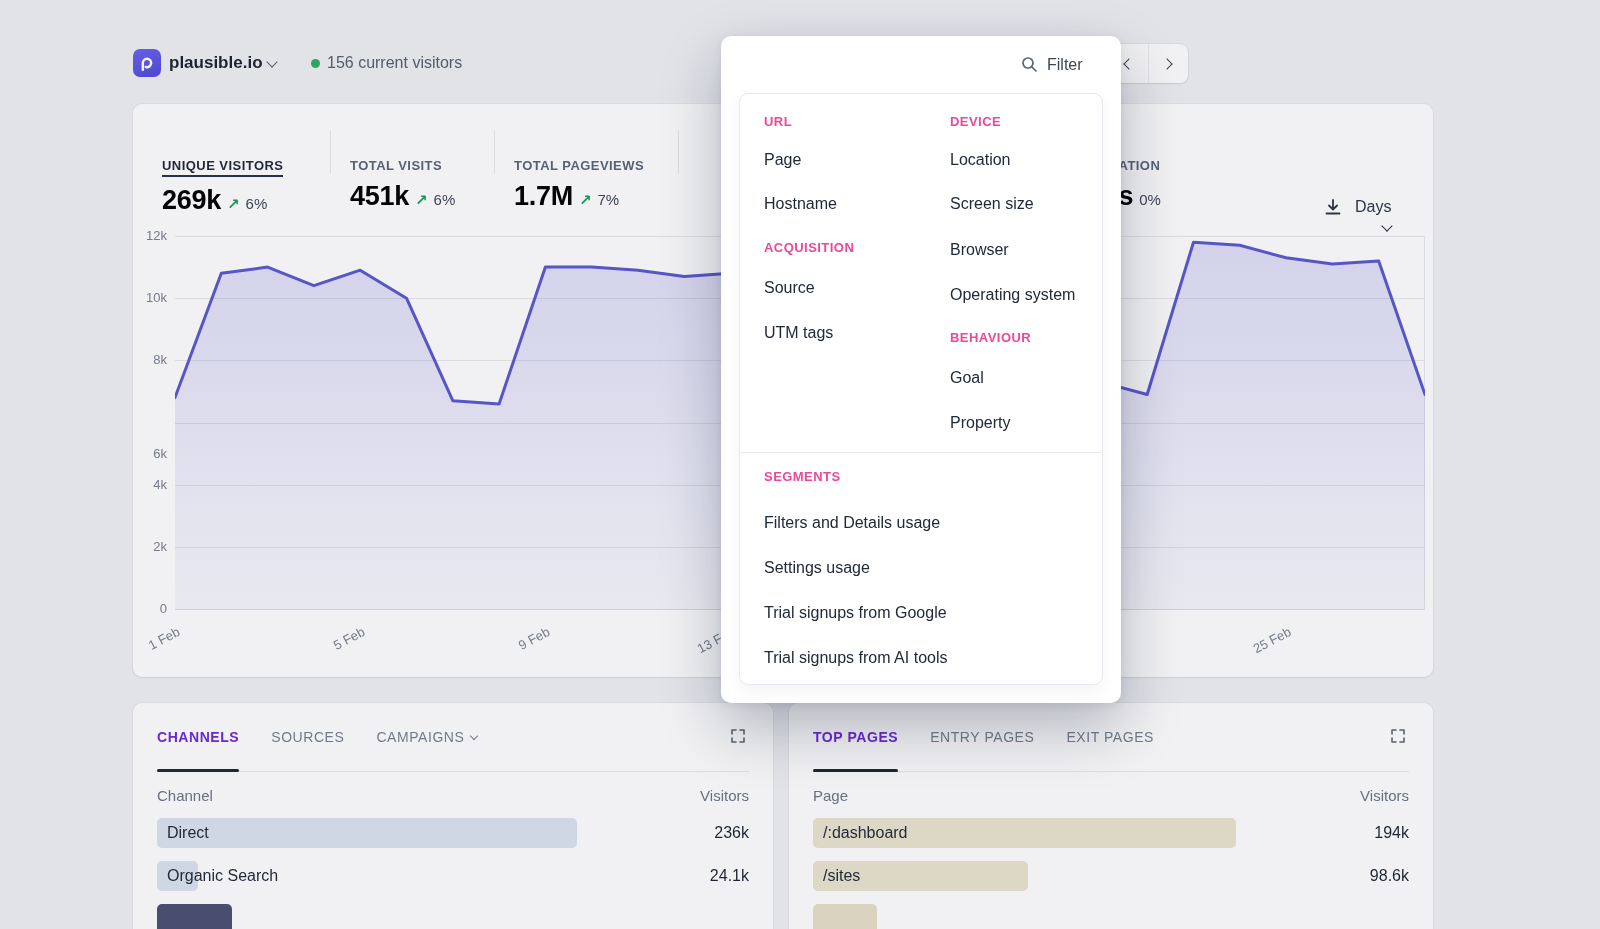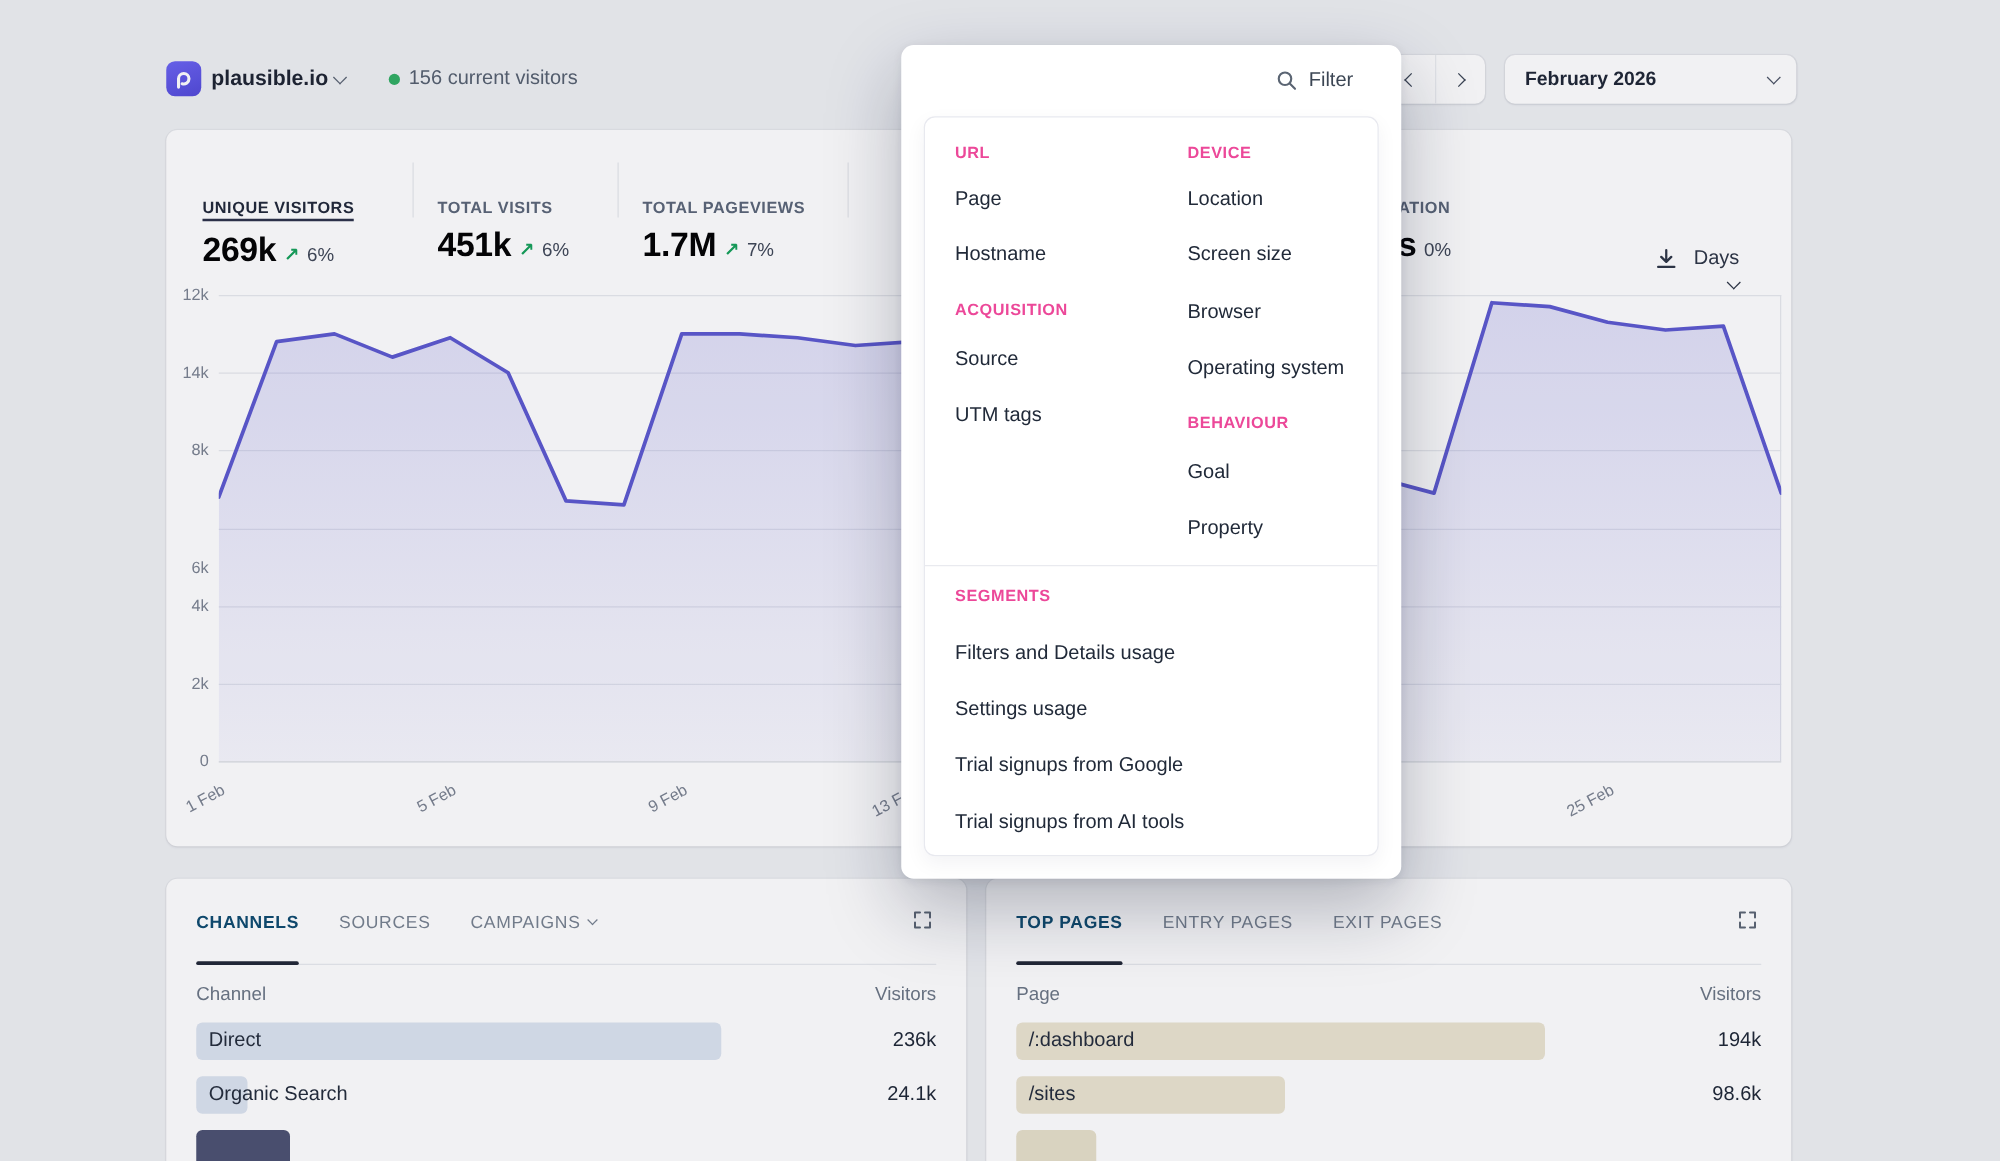--- a/index.html
+++ b/index.html
@@ -69,21 +69,21 @@
   .xtick{position:absolute;top:388px;width:0;height:0;}
   .xtick span{position:absolute;right:0;top:0;display:block;white-space:nowrap;font-size:13px;color:#7a8290;transform:rotate(-28deg);transform-origin:100% 0;}
   
   #channels-card{left:133px;top:703px;width:640px;height:300px;}
   #pages-card{left:789px;top:703px;width:644px;height:300px;}
   .panel-tabs{
     position:absolute;left:24px;right:24px;top:0;height:68px;display:flex;align-items:center;gap:32px;
     border-bottom:1px solid #e8eaee;font-size:14px;letter-spacing:.04em;color:#76818f;font-weight:500;
   }
   .ptab{cursor:pointer;position:relative;height:100%;display:flex;align-items:center;gap:7px;}
-  .ptab.active{color:#0c4a6e;font-weight:700;}
+  .ptab.active{color:#6d28d9;font-weight:700;}
   .ptab.active::after{content:"";position:absolute;left:0;right:0;bottom:-1px;height:3px;background:#202635;border-radius:2px;}
   .expand-btn{margin-left:auto;border:0;background:transparent;cursor:pointer;padding:0;width:22px;height:22px;color:#5b6573;}
   .cols{position:absolute;left:24px;right:24px;top:84px;display:flex;justify-content:space-between;font-size:15px;color:#6a7584;}
   .prow{position:absolute;left:24px;right:24px;height:30px;cursor:pointer;}
   .pbar{position:absolute;left:0;top:0;bottom:0;border-radius:5px;}
   .pbar.blue{background:#dbe3ef;}
   .pbar.tan{background:#eae3cf;}
   .pbar.partial-dark{background:#4b5070;}
   .pbar.partial-tan{background:#e6dfc9;}
   .pname{position:absolute;left:10px;line-height:30px;font-size:16px;color:#222b3a;}
@@ -125,24 +125,20 @@
   <div class="live-text">156 current visitors</div>
 
   <div class="navpill">
     <button>
         <span class="chev left"></span>
       </button>
     <div class="sep"></div>
     <button>
         <span class="chev right"></span>
       </button>
-  </div>
-  <div class="datepill">
-    <span class="dlabel">February 2026</span>
-    <span class="chev down"></span>
   </div>
 
   <div class="card" id="chart-card">
 
     <div class="stat" style="left:29px">
       <div class="stat-label active">UNIQUE VISITORS</div>
       <div class="stat-valrow">
         <span class="stat-value">269k</span>
         <span class="arrow">↗</span>
         <span class="pct">6%</span>
@@ -194,21 +190,21 @@
             <stop offset="0" stop-color="#5d5ad4" stop-opacity="0.20"></stop>
             <stop offset="1" stop-color="#5d5ad4" stop-opacity="0.05"></stop>
           </linearGradient>
         </defs>
         <polygon id="chart-area" fill="url(#fillgrad)" points="0,373 0.0,161.6 46.3,37.3 92.6,31.1 138.9,49.7 185.2,34.2 231.5,62.2 277.8,164.7 324.1,167.9 370.4,31.1 416.7,31.1 463.0,34.2 509.3,40.4 555.6,37.3 601.9,161.6 648.1,164.7 694.4,34.2 740.7,31.1 787.0,37.3 833.3,34.2 879.6,46.6 925.9,146.1 972.2,158.5 1018.5,6.2 1064.8,9.3 1111.1,21.8 1157.4,28.0 1203.7,24.9 1250.0,158.5 1250,373"></polygon>
         <polyline id="chart-line" fill="none" stroke="#5b58cf" stroke-width="3" stroke-linejoin="round" stroke-linecap="round" points="0.0,161.6 46.3,37.3 92.6,31.1 138.9,49.7 185.2,34.2 231.5,62.2 277.8,164.7 324.1,167.9 370.4,31.1 416.7,31.1 463.0,34.2 509.3,40.4 555.6,37.3 601.9,161.6 648.1,164.7 694.4,34.2 740.7,31.1 787.0,37.3 833.3,34.2 879.6,46.6 925.9,146.1 972.2,158.5 1018.5,6.2 1064.8,9.3 1111.1,21.8 1157.4,28.0 1203.7,24.9 1250.0,158.5"></polyline>
       </svg>
     <div class="gridline" style="top: 0px;"></div>
         <div class="ytick" style="top: -8px;">12k</div>
         <div class="gridline" style="top: 62.1667px;"></div>
-        <div class="ytick" style="top: 54.1667px;">14k</div>
+        <div class="ytick" style="top: 54.1667px;">10k</div>
         <div class="gridline" style="top: 124.333px;"></div>
         <div class="ytick" style="top: 116.333px;">8k</div>
         <div class="gridline" style="top: 186.5px;"></div>
         <div class="ytick" style="top: 178.5px; margin-top: 31px;">6k</div>
         <div class="gridline" style="top: 248.667px;"></div>
         <div class="ytick" style="top: 240.667px;">4k</div>
         <div class="gridline" style="top: 310.833px;"></div>
         <div class="ytick" style="top: 302.833px;">2k</div>
         <div class="gridline baseline" style="top: 373px;"></div>
         <div class="ytick" style="top: 365px;">0</div>

